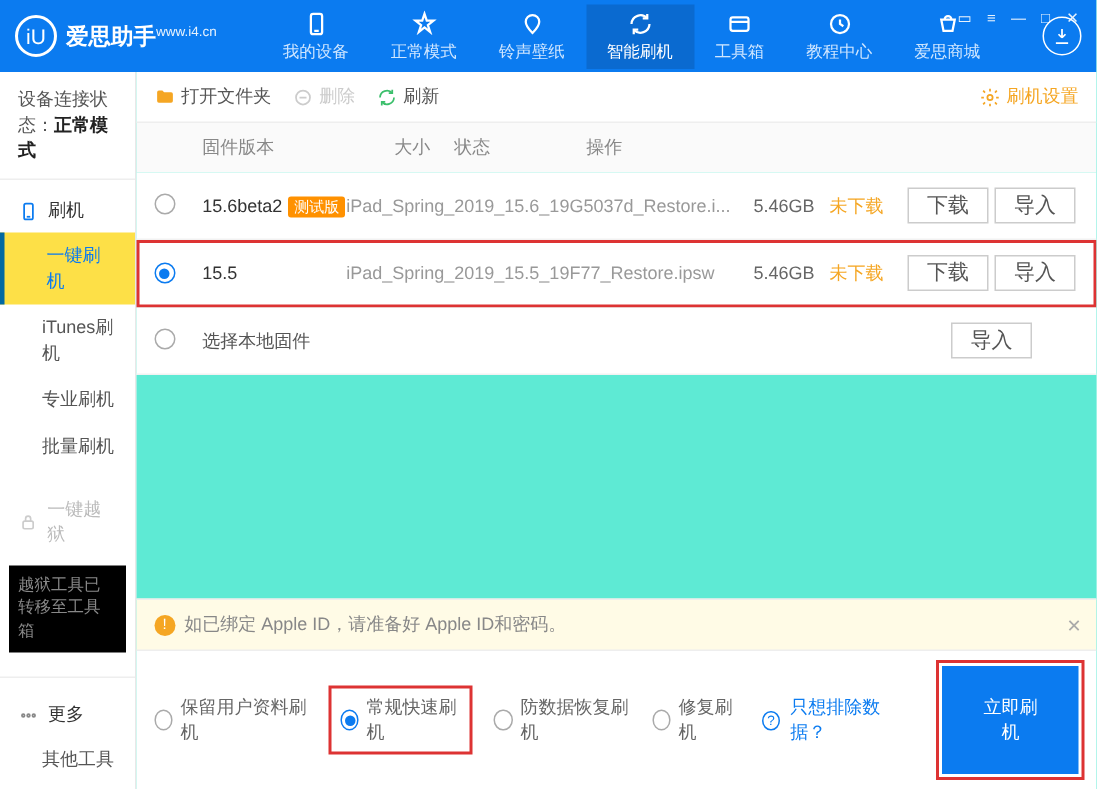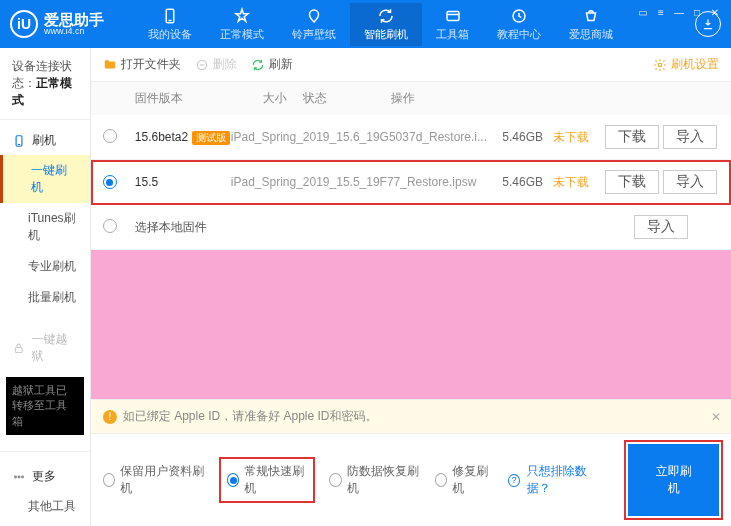--- a/index.html
+++ b/index.html
@@ -1,43 +1,43 @@
 <!DOCTYPE html>
 <html><head>
 <meta charset="utf-8">
 <style>
 *{box-sizing:border-box;margin:0;padding:0;font-family:"Microsoft YaHei",Arial,sans-serif;font-size:12px}
 body{background:#fff;width:731px;height:526px;overflow:hidden;position:relative}
 .titlebar{height:48px;background:linear-gradient(#0b7bf0,#0b7bf0);color:#fff;display:flex;align-items:center;padding:0 10px}
 .logo-wrap{display:flex;align-items:center;gap:6px}
-.logo-circle{width:28px;height:28px;border:2px solid #fff;border-radius:50%;display:flex;align-items:center;justify-content:center;font-weight:bold;font-size:14px}
-.logo-text{display:flex;flex-direction:column;line-height:1}
+.logo-circle{width:28px;height:28px;border:2px solid #fff;border-radius:50%;display:flex;align-items:center;justify-content:center;font-weight:normal;font-size:14px}
+.logo-text{display:flex;flex-direction:row;line-height:1}
 .logo-text .b{font-size:15px;font-weight:bold}
 .logo-text .s{font-size:9px;opacity:.9}
 .nav{flex:1;display:flex;margin-left:30px;gap:0}
 .nav-item{display:flex;flex-direction:column;align-items:center;justify-content:center;padding:4px 14px;cursor:pointer;color:#cfe6ff}
 .nav-item.active{background:#0a6ad0;color:#fff}
 .nav-item .ic{width:18px;height:18px;margin-bottom:2px}
 .nav-item .lb{font-size:11px}
 .winctrl{display:flex;gap:2px;color:#fff;opacity:.9}
 .winctrl span{width:16px;height:16px;display:flex;align-items:center;justify-content:center;cursor:pointer;font-size:10px}
 .dl-circle{width:26px;height:26px;border:1.5px solid #fff;border-radius:50%;display:flex;align-items:center;justify-content:center;margin-left:10px;cursor:pointer}
 .body{display:flex;height:478px}
 .sidebar{width:150px;border-right:1px solid #e8e8e8;background:#fff;display:flex;flex-direction:column}
 .sb-status{padding:10px 12px;border-bottom:1px solid #eee;color:#555}
 .sb-status b{color:#222}
 .sb-sec{padding:6px 0}
 .sb-title{display:flex;align-items:center;gap:6px;padding:6px 12px;color:#333;font-size:12px}
 .sb-title.lock{color:#bbb}
 .sb-item{padding:7px 12px 7px 28px;color:#555;cursor:pointer}
-.sb-item.active{background:#fef9c3;color:#0b7bf0;border-left:3px solid #c2410c}
+.sb-item.active{background:#fde047;color:#0b7bf0;border-left:3px solid #0369a1}
 .sb-info{margin:6px;padding:6px;background:#000000;color:#888;font-size:11px;line-height:1.4}
 hr.sep{border:none;border-top:1px solid #eee;margin:4px 0}
 .sb-check{display:flex;align-items:center;gap:6px;color:#666}
-.main{flex:1;background:#f9a8d4;display:flex;flex-direction:column}
+.main{flex:1;background:#5eead4;display:flex;flex-direction:column}
 .toolbar{height:34px;background:#fff;border-bottom:1px solid #eee;display:flex;align-items:center;padding:0 12px;gap:14px;color:#888}
 .toolbar .tb{display:flex;align-items:center;gap:4px;cursor:pointer}
 .toolbar .right{margin-left:auto;color:#f5a623;display:flex;align-items:center;gap:4px}
 .thead{display:flex;padding:8px 12px;color:#888;font-size:11px;background:#fafafa}
 .col-r{width:32px}
 .col-v{width:96px}
 .col-n{flex:1}
 .col-s{width:56px;text-align:right}
 .col-st{width:56px;text-align:center}
 .col-op{width:120px;text-align:center}

